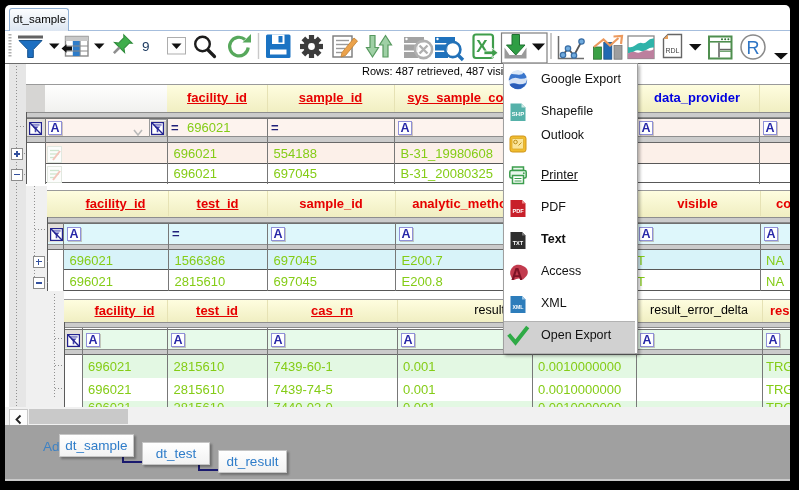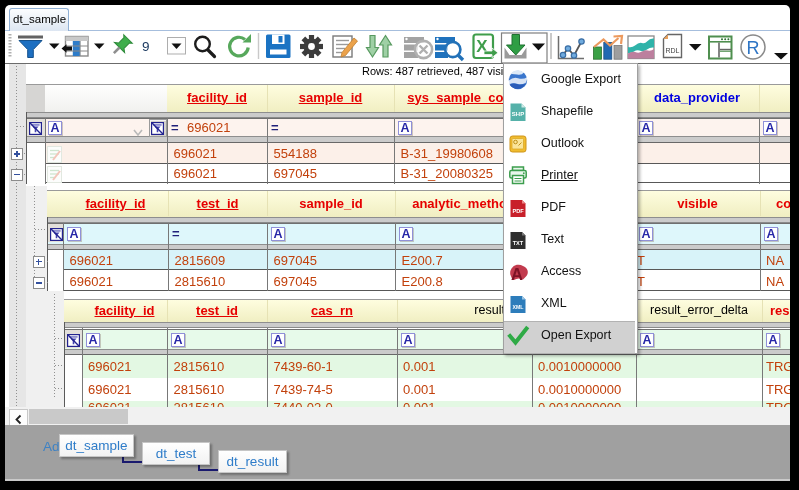--- a/index.html
+++ b/index.html
@@ -2,21 +2,21 @@
 <html><head><meta charset="utf-8">
 <style>
 html,body{margin:0;padding:0;}
 body{width:799px;height:490px;background:#000;position:relative;overflow:hidden;
  font-family:"Liberation Sans",sans-serif;}
 .a{position:absolute;}
 #win{left:5px;top:5px;width:785px;height:476px;background:#fff;border-radius:5px;}
 .txt{white-space:nowrap;}
 .hdrtxt{font:bold 13px "Liberation Sans",sans-serif;color:#e60000;text-align:center;}
 .u{text-decoration:underline;}
-.cell{font:13px "Liberation Sans",sans-serif;color:#c2410c;white-space:nowrap;}
+.cell{font:13px "Liberation Sans",sans-serif;color:#84cc16;white-space:nowrap;}
 .vline{background:#787878;width:1px;}
 .band{background:#cbcbcb;border-top:1px solid #8e8e8e;border-bottom:1px solid #8a8a8a;}
 .abox{width:12px;height:12px;border:1px solid #9090d8;background:#fff;
  font:bold 12.5px "Liberation Sans",sans-serif;color:#2828a8;text-align:center;line-height:13px;
  box-shadow:1px 1px 0 rgba(160,150,140,0.5);}
 .mitem{font:12.5px "Liberation Sans",sans-serif;color:#111;}
 .vdot{width:1px;background:repeating-linear-gradient(to bottom,#909090 0,#909090 1px,transparent 1px,transparent 3px);}
 .hdot{height:1px;background:repeating-linear-gradient(to right,#909090 0,#909090 1px,transparent 1px,transparent 3px);}
 .ebox{width:10px;height:10px;border:1px solid #8c8c8c;background:#fff;}
 .ebox .hb{position:absolute;left:2px;top:4.2px;width:6px;height:1.6px;background:#33509e;}
@@ -273,21 +273,21 @@
         <path d="M3.4,4.6 h6.2 l-2.3,2.3 v3.4 h-1.6 v-3.4 Z" fill="#4545b0"></path>
         <line x1="0.8" y1="0.8" x2="12.2" y2="12.2" stroke="#23238f" stroke-width="1.4"></line>
       </svg></div>
 <div class="a abox" style="left:67px;top:226.5px;">A</div>
 <div class="a cell" style="left:172px;top:225.5px;color:#20207a;font-weight:bold;">=</div>
 <div class="a abox" style="left:271px;top:226.5px;">A</div>
 <div class="a abox" style="left:399px;top:226.5px;">A</div>
 <div class="a abox" style="left:639px;top:226.5px;">A</div>
 <div class="a abox" style="left:764px;top:226.5px;">A</div>
 <div class="a cell" style="left:69.5px;top:252.5px;">696021</div>
-<div class="a cell" style="left:174.5px;top:252.5px;">2815609</div>
+<div class="a cell" style="left:174.5px;top:252.5px;">1566386</div>
 <div class="a cell" style="left:273.5px;top:252.5px;">697045</div>
 <div class="a cell" style="left:401.5px;top:252.5px;">E200.7</div>
 <div class="a cell" style="left:637px;top:252.5px;">T</div>
 <div class="a cell" style="left:766px;top:252.5px;">NA</div>
 <div class="a cell" style="left:69.5px;top:273.5px;">696021</div>
 <div class="a cell" style="left:174.5px;top:273.5px;">2815610</div>
 <div class="a cell" style="left:273.5px;top:273.5px;">697045</div>
 <div class="a cell" style="left:401.5px;top:273.5px;">E200.8</div>
 <div class="a cell" style="left:637px;top:273.5px;">T</div>
 <div class="a cell" style="left:766px;top:273.5px;">NA</div>
@@ -397,24 +397,24 @@
 <div class="a" style="left:198px;top:469px;width:20px;height:2px;background:#1a1a6e;"></div>
 <div class="a btab" style="left:59px;top:434px;width:73px;height:21px;">dt_sample</div>
 <div class="a btab" style="left:142px;top:442px;width:66px;height:21px;">dt_test</div>
 <div class="a btab" style="left:218px;top:450px;width:67px;height:21px;">dt_result</div>
 </div>
 <div id="menu">
 <div class="a" style="left:503px;top:63px;width:133px;height:289px;background:#fff;border:1px solid #a0a0a0;box-shadow:2px 2px 3px rgba(0,0,0,0.3);"></div>
 <div class="a" style="left:504px;top:320.5px;width:131px;height:31px;background:#d1d1d1;border-top:1px solid #b2b2b2;border-bottom:1px solid #b2b2b2;"></div>
 <div class="a mitem txt" style="left:541px;top:72.0px;">Google Export</div>
 <div class="a mitem txt" style="left:541px;top:104.0px;">Shapefile</div>
-<div class="a mitem txt" style="left:541px;top:136.0px;">Outlook</div>
+<div class="a mitem txt" style="left:541px;top:128px;">Outlook</div>
 <div class="a mitem txt" style="left:541px;top:168.0px;text-decoration:underline;">Printer</div>
 <div class="a mitem txt" style="left:541px;top:200.0px;">PDF</div>
-<div class="a mitem txt" style="left:541px;top:232.0px;">Text</div>
+<div class="a mitem txt" style="left:541px;top:232.0px;font-weight:bold;">Text</div>
 <div class="a mitem txt" style="left:541px;top:264.0px;">Access</div>
 <div class="a mitem txt" style="left:541px;top:296.0px;">XML</div>
 <div class="a mitem txt" style="left:541px;top:328.0px;">Open Export</div>
 <div class="a" id="micons" style="left:503px;top:63px;width:40px;height:289px;">
 <svg width="40" height="289" viewBox="0 0 40 289">
 <defs>
 <radialGradient id="ge" cx="35%" cy="30%" r="80%">
 <stop offset="0%" stop-color="#e8f1fb"></stop>
             <stop offset="35%" stop-color="#7fb2e6"></stop>
 <stop offset="70%" stop-color="#3b74c9"></stop>

